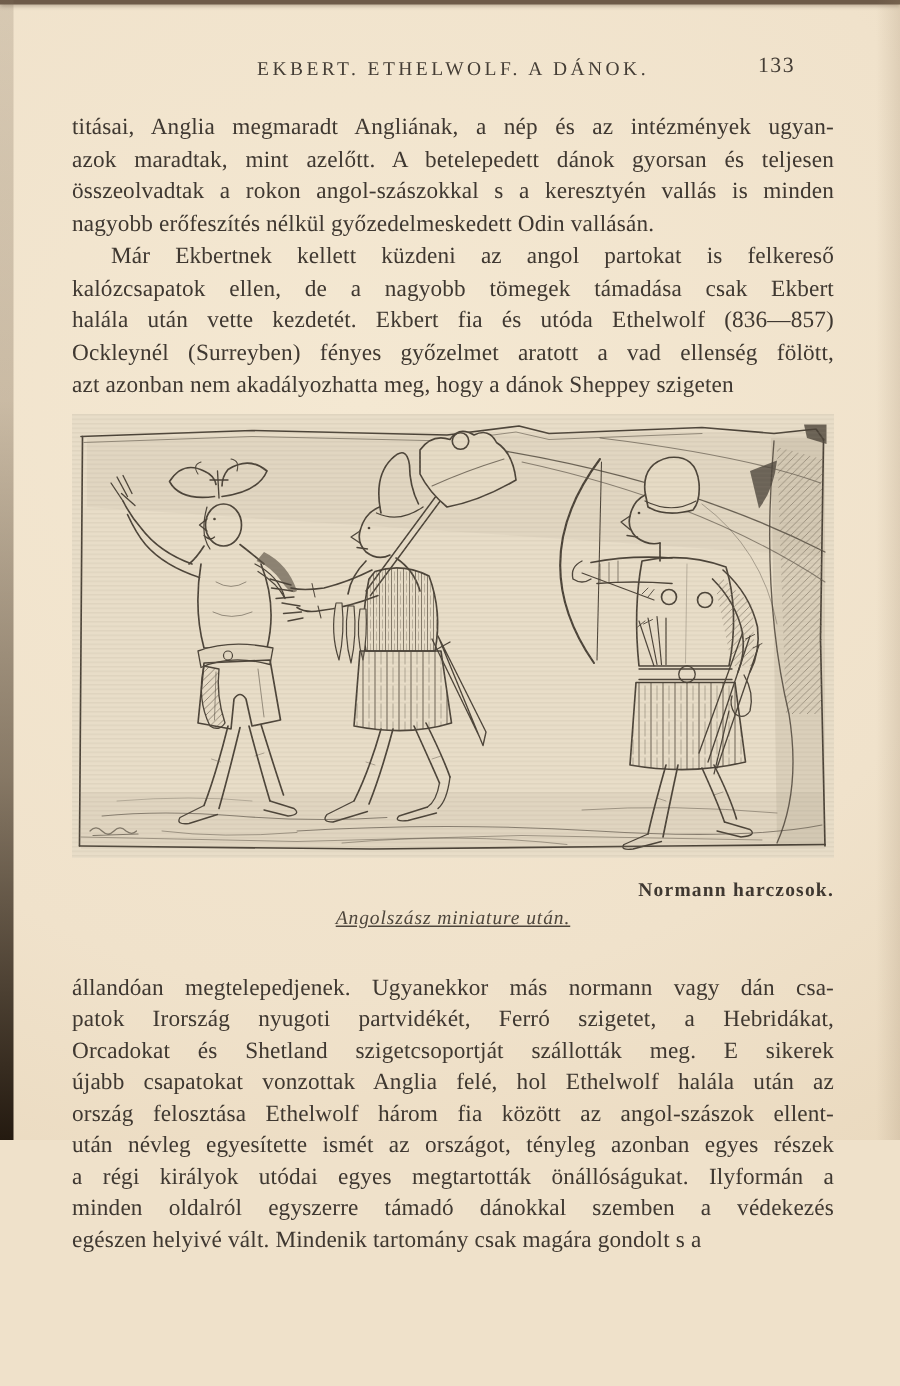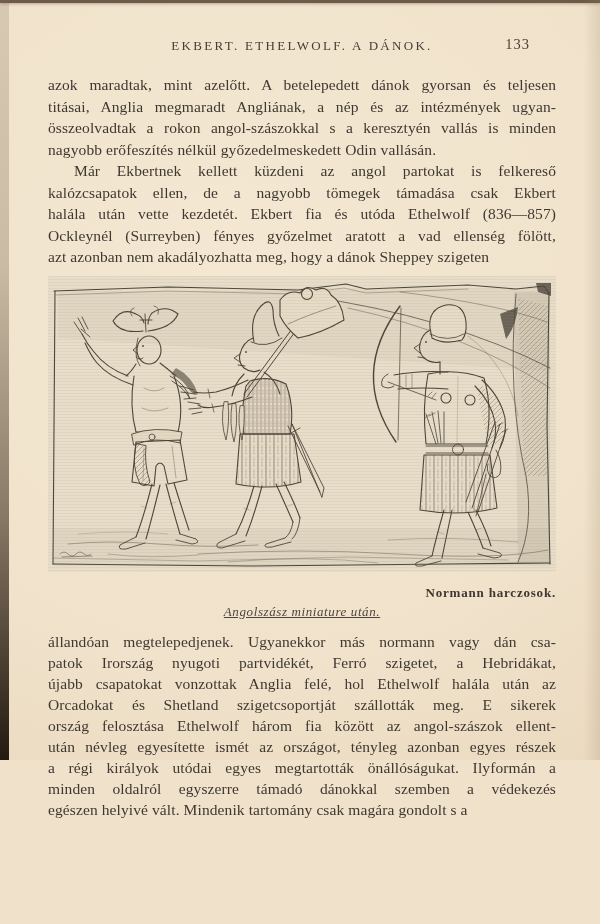--- a/index.html
+++ b/index.html
@@ -18,21 +18,21 @@
     background:linear-gradient(270deg, rgba(150,128,100,0.20), rgba(150,128,100,0) 100%);}
   .content{position:absolute;left:48px;top:0;width:508px;height:924px;}
   .header{position:absolute;top:38px;left:0;width:508px;height:20px;}
   .header-title{
     display:block;text-align:center;font-size:13px;letter-spacing:2.3px;
     color:#453e36;white-space:nowrap;}
   .page-number{position:absolute;right:26px;top:-2px;font-size:14.5px;letter-spacing:1px;color:#453e36;}
   .para{position:absolute;left:0;width:508px;font-size:15.5px;line-height:21.5px;letter-spacing:0.1px;color:#3f3831;}
   .p1{top:74px;}
   .p2{top:160px;}
-  .p3{top:631px;line-height:21px;}
+  .p3{top:648px;line-height:21px;}
   .jline{text-align:justify;text-align-last:justify;}
   .jline-last{text-align-last:left;}
   .indent-first .jline:first-child{text-indent:26px;}
   .engraving{
     position:absolute;left:0;top:276px;width:508px;height:296px;margin:0;
     background:linear-gradient(180deg,#eadfca 0%, #e7dbc6 60%, #e5d8c2 100%);
   }
   .engraving svg{display:block;}
   .caption{position:absolute;left:0;top:585px;width:508px;text-align:center;}
   .caption-title{font-size:13px;font-weight:700;letter-spacing:0.8px;color:#3f3831;text-align:right;}
@@ -46,22 +46,22 @@
   <div class="edge-right"></div>
 
   <div class="content">
 
     <div class="header">
       <span class="header-title">EKBERT. ETHELWOLF. A DÁNOK.</span>
       <span class="page-number">133</span>
     </div>
 
     <div class="para p1">
+        <div class="jline">titásai, Anglia megmaradt Angliának, a nép és az intézmények ugyan-</div>
         <div class="jline">azok maradtak, mint azelőtt. A betelepedett dánok gyorsan és teljesen</div>
-        <div class="jline">titásai, Anglia megmaradt Angliának, a nép és az intézmények ugyan-</div>
         <div class="jline">összeolvadtak a rokon angol-szászokkal s a keresztyén vallás is minden</div>
         <div class="jline jline-last">nagyobb erőfeszítés nélkül győzedelmeskedett Odin vallásán.</div>
       </div>
     <div class="para p2 indent-first">
         <div class="jline">Már Ekbertnek kellett küzdeni az angol partokat is felkereső</div>
         <div class="jline">kalózcsapatok ellen, de a nagyobb tömegek támadása csak Ekbert</div>
         <div class="jline">halála után vette kezdetét. Ekbert fia és utóda Ethelwolf (836—857)</div>
         <div class="jline">Ockleynél (Surreyben) fényes győzelmet aratott a vad ellenség fölött,</div>
         <div class="jline jline-last">azt azonban nem akadályozhatta meg, hogy a dánok Sheppey szigeten</div>
       </div>
@@ -226,22 +226,22 @@
     </figure>
 
     <div class="caption">
       <div class="caption-title">Normann harczosok.</div>
       <div class="caption-subtitle">Angolszász miniature után.</div>
     </div>
 
     <div class="para p3">
         <div class="jline">állandóan megtelepedjenek. Ugyanekkor más normann vagy dán csa-</div>
         <div class="jline">patok Irország nyugoti partvidékét, Ferró szigetet, a Hebridákat,</div>
+        <div class="jline">Orcadokat és Shetland szigetcsoportját szállották meg. E sikerek</div>
         <div class="jline">újabb csapatokat vonzottak Anglia felé, hol Ethelwolf halála után az</div>
-        <div class="jline">Orcadokat és Shetland szigetcsoportját szállották meg. E sikerek</div>
         <div class="jline">ország felosztása Ethelwolf három fia között az angol-szászok ellent-</div>
         <div class="jline">után névleg egyesítette ismét az országot, tényleg azonban egyes részek</div>
         <div class="jline">a régi királyok utódai egyes megtartották önállóságukat. Ilyformán a</div>
         <div class="jline">minden oldalról egyszerre támadó dánokkal szemben a védekezés</div>
         <div class="jline jline-last">egészen helyivé vált. Mindenik tartomány csak magára gondolt s a</div>
       </div>
 
   </div>
 
   <div class="edge-left"></div>

